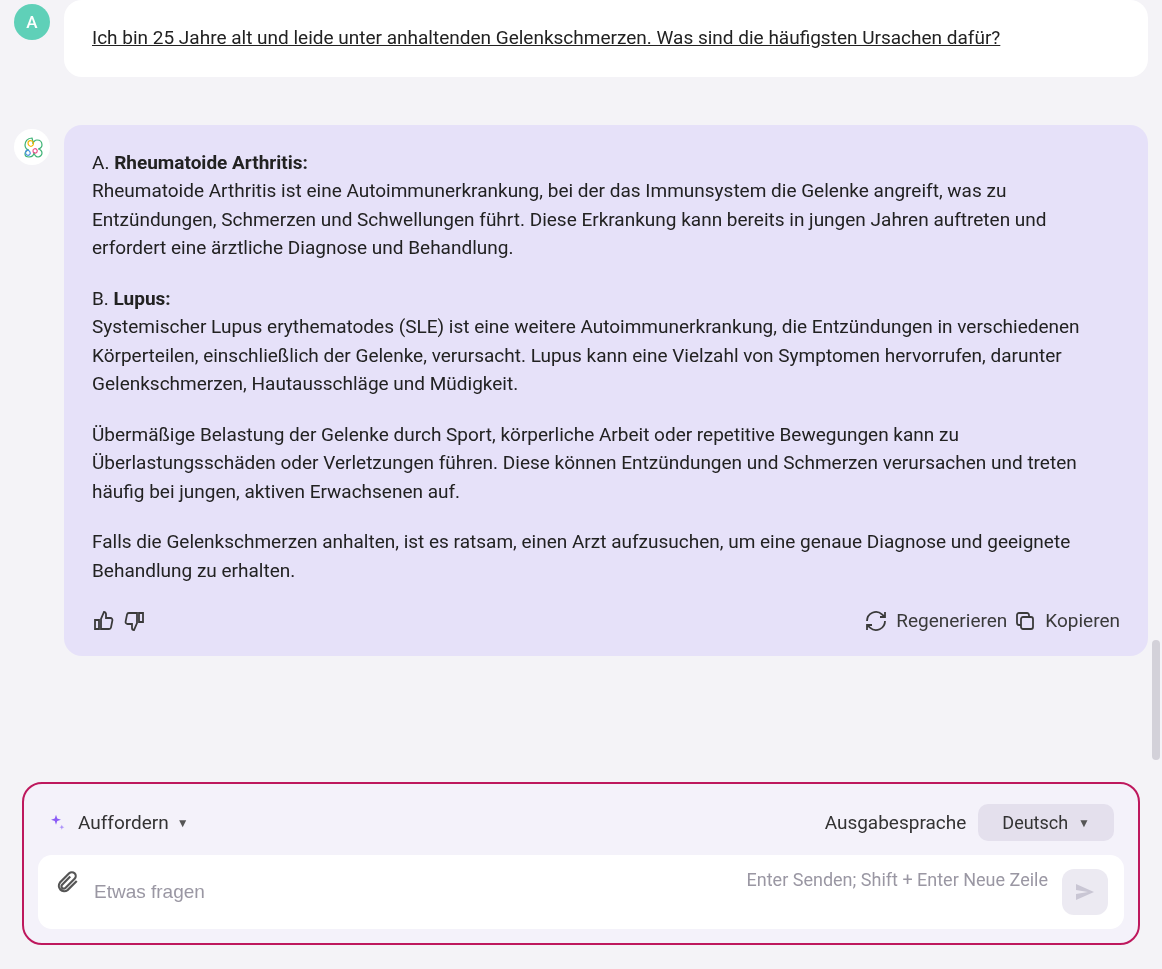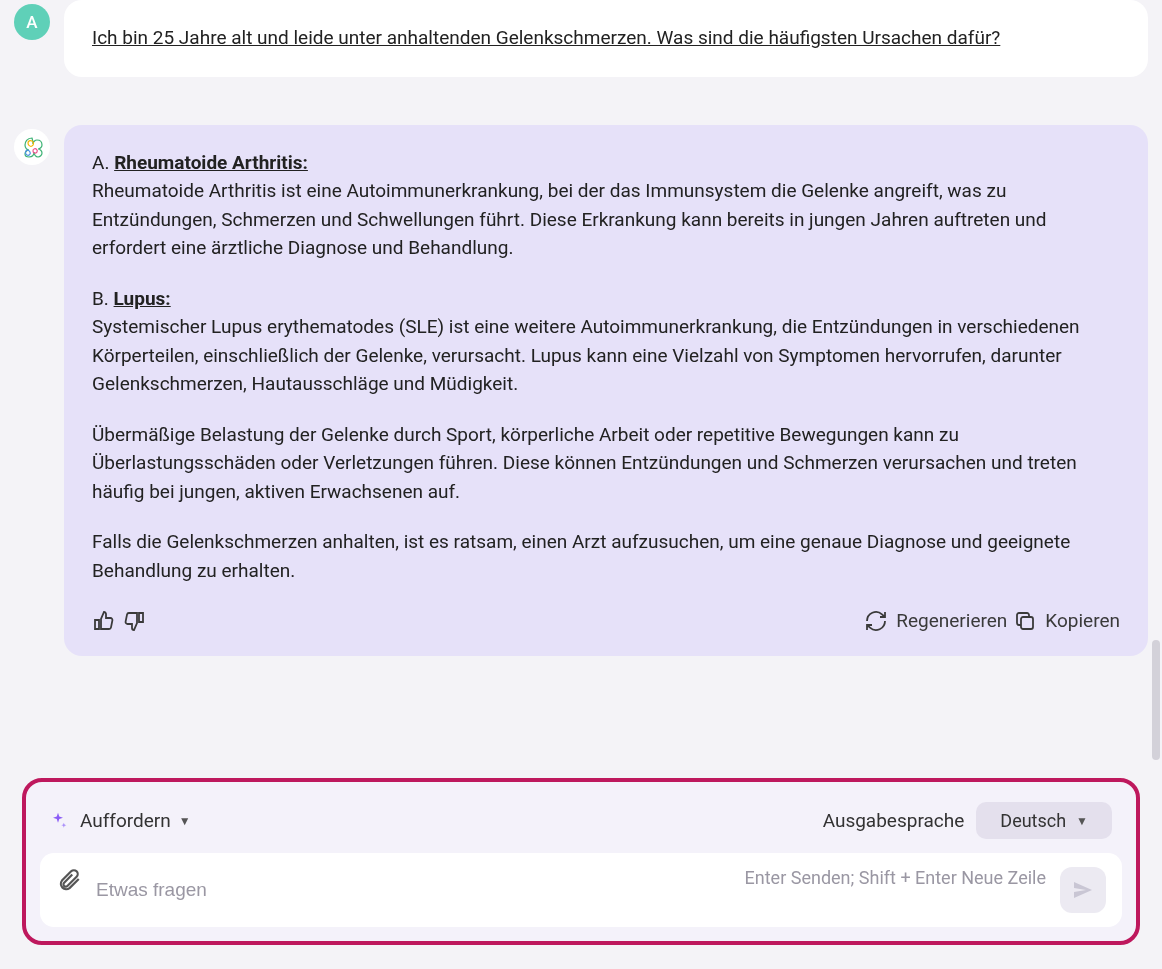--- a/index.html
+++ b/index.html
@@ -56,21 +56,21 @@
   }
   .bubble-ai {
     background: #e6e1f9;
     color: #222;
     padding-bottom: 20px;
   }
   .section { margin-bottom: 22px; }
   .section:last-of-type { margin-bottom: 0; }
   .lead { display: inline; }
   .lead-label { font-weight: 400; }
-  .lead-title { font-weight: 700; text-decoration: underline; }
+  .lead-title { font-weight: 700; }
   .body-text { display: block; }
   .closing { margin-top: 6px; margin-bottom: 22px; }
   .actions {
     display: flex;
     align-items: center;
     justify-content: space-between;
     margin-top: 20px;
   }
   .actions-left, .actions-right {
     display: flex;
@@ -85,21 +85,21 @@
     color: #3a3a3a;
     font-size: 19px;
   }
   .icon-btn svg { width: 24px; height: 24px; stroke: #3a3a3a; fill: none; stroke-width: 1.8; }
 
   .composer-wrap {
     position: absolute;
     left: 22px;
     right: 22px;
     bottom: 24px;
-    border: 4px solid #be185d;
+    border: 2px solid #be185d;
     border-radius: 20px;
     background: #f4f2fa;
     padding: 14px 14px;
   }
   .composer-top {
     display: flex;
     align-items: center;
     justify-content: space-between;
     padding: 6px 10px 14px 8px;
   }

